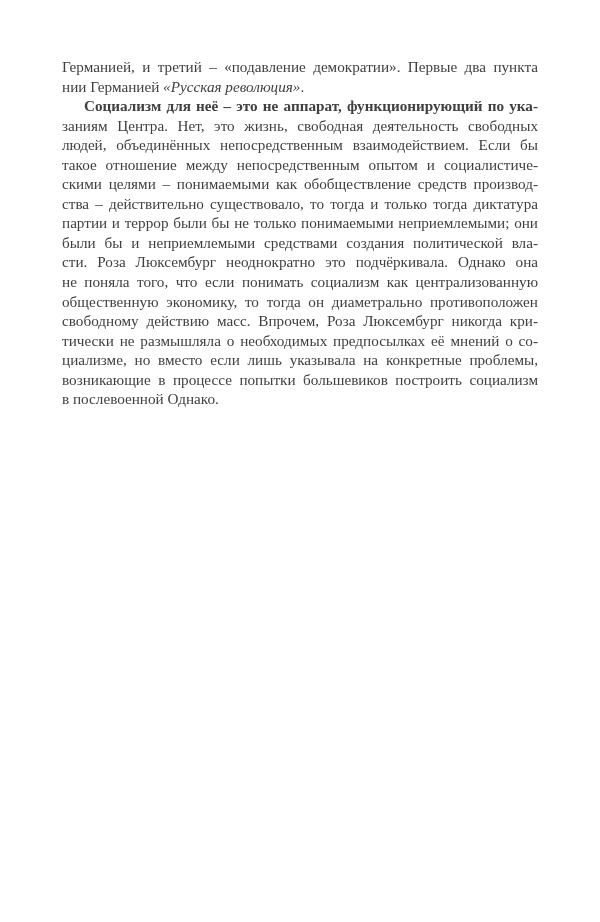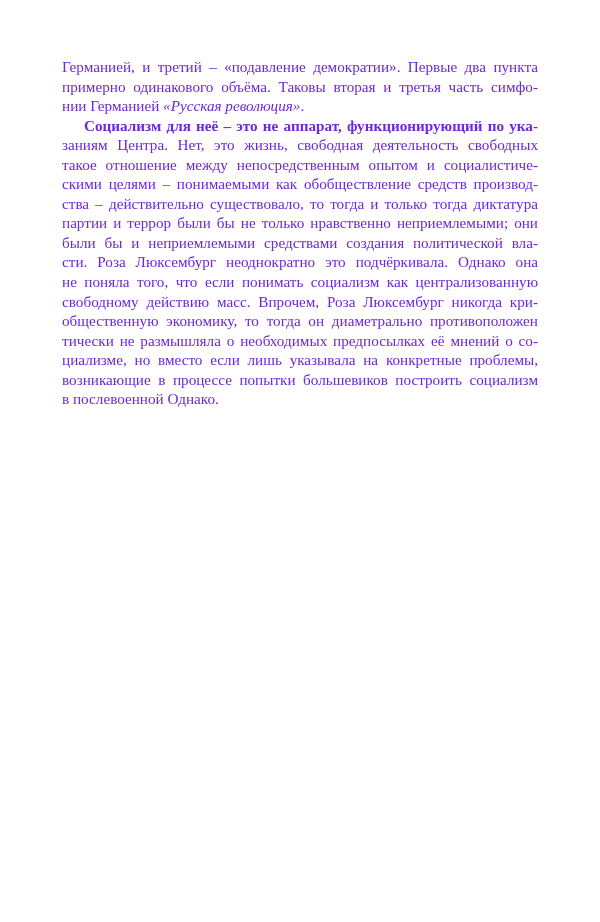--- a/index.html
+++ b/index.html
@@ -14,21 +14,21 @@
       overflow: hidden;
     }
     .page {
       position: absolute;
       left: 62px;
       top: 57px;
       width: 476px;
       font-family: "Liberation Serif", "DejaVu Serif", serif;
       font-size: 15.2px;
       line-height: 19.55px;
-      color: #6d28d9;
+      color: #404040;
       text-align: justify;
       hyphens: manual;
     }
     .line {
       display: block;
       white-space: nowrap;
       text-align: justify;
       text-align-last: justify;
       height: 19.55px;
       overflow: visible;
@@ -43,33 +43,33 @@
     .italic {
       font-style: italic;
     }
   </style>
 </head>
 <body>
 
 <div class="page">
   <div class="paragraph">
     <span class="line">Германией, и третий – «подавление демократии». Первые два пункта</span>
-    <span class="line">примерно одинакового объёма. Таковы вторая и третья часть симфо-</span>
     <span class="line last"><span>нии Германией </span><span class="italic">«Русская революция»</span><span>.</span></span>
   </div>
   <div class="paragraph">
     <span class="line indent">Социализм для неё – это не аппарат, функционирующий по ука-</span>
     <span class="line">заниям Центра. Нет, это жизнь, свободная деятельность свободных</span>
+    <span class="line">людей, объединённых непосредственным взаимодействием. Если бы</span>
     <span class="line">такое отношение между непосредственным опытом и социалистиче-</span>
     <span class="line">скими целями – понимаемыми как обобществление средств производ-</span>
     <span class="line">ства – действительно существовало, то тогда и только тогда диктатура</span>
-    <span class="line">партии и террор были бы не только нравственно неприемлемыми; они</span>
+    <span class="line">партии и террор были бы не только понимаемыми неприемлемыми; они</span>
     <span class="line">были бы и неприемлемыми средствами создания политической вла-</span>
     <span class="line">сти. Роза Люксембург неоднократно это подчёркивала. Однако она</span>
     <span class="line">не поняла того, что если понимать социализм как централизованную</span>
+    <span class="line">общественную экономику, то тогда он диаметрально противоположен</span>
     <span class="line">свободному действию масс. Впрочем, Роза Люксембург никогда кри-</span>
-    <span class="line">общественную экономику, то тогда он диаметрально противоположен</span>
     <span class="line">тически не размышляла о необходимых предпосылках её мнений о со-</span>
     <span class="line">циализме, но вместо если лишь указывала на конкретные проблемы,</span>
     <span class="line">возникающие в процессе попытки большевиков построить социализм</span>
     <span class="line last">в послевоенной Однако.</span>
   </div>
 </div>
 
 </body></html>

